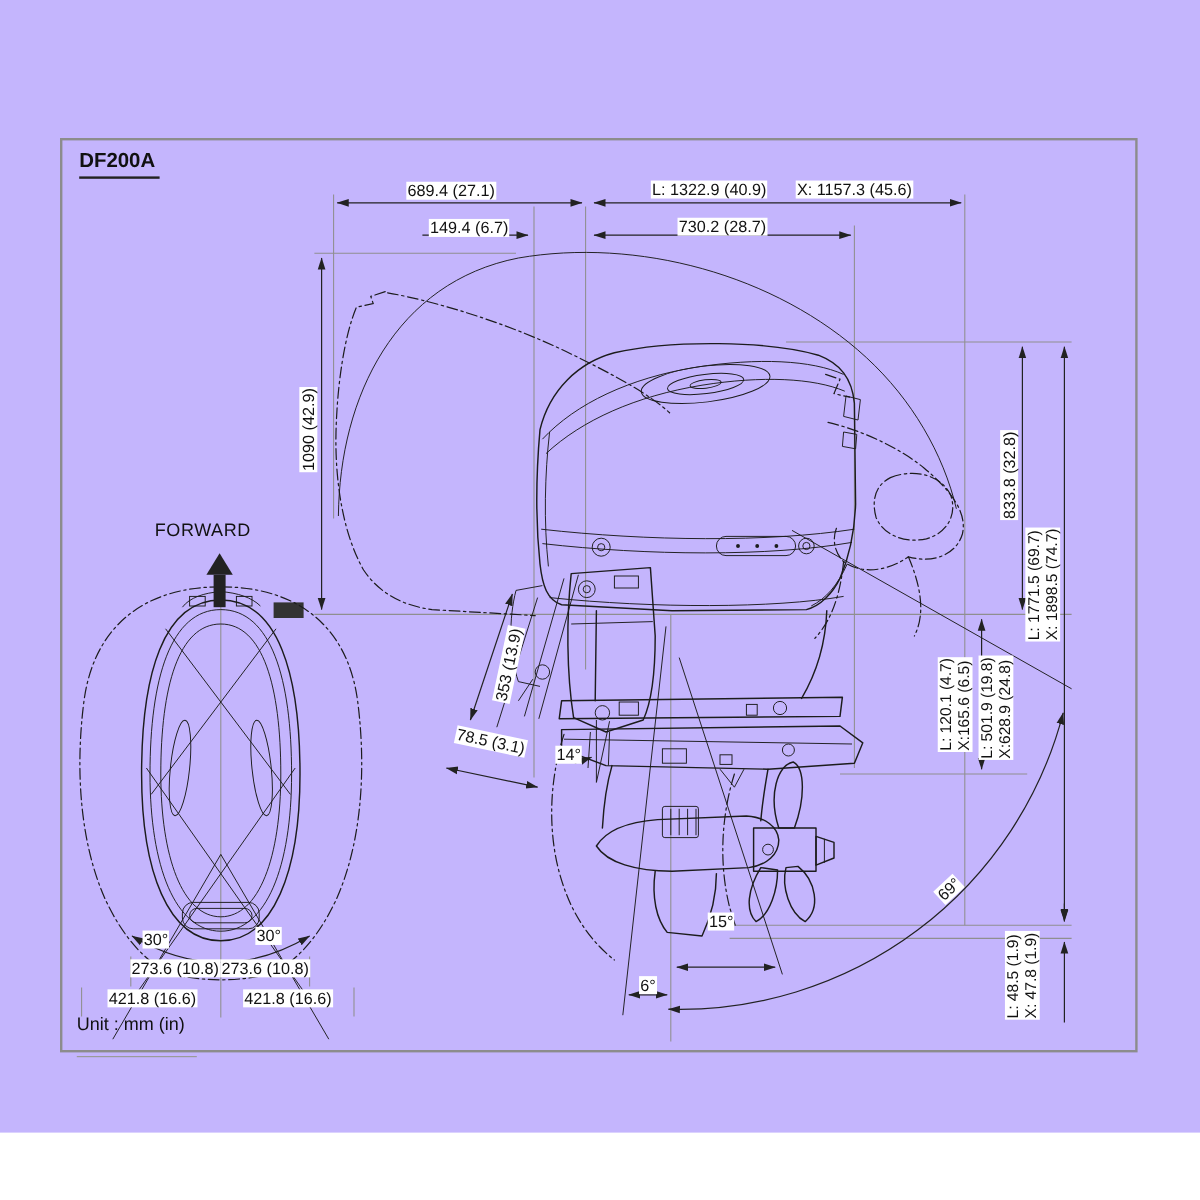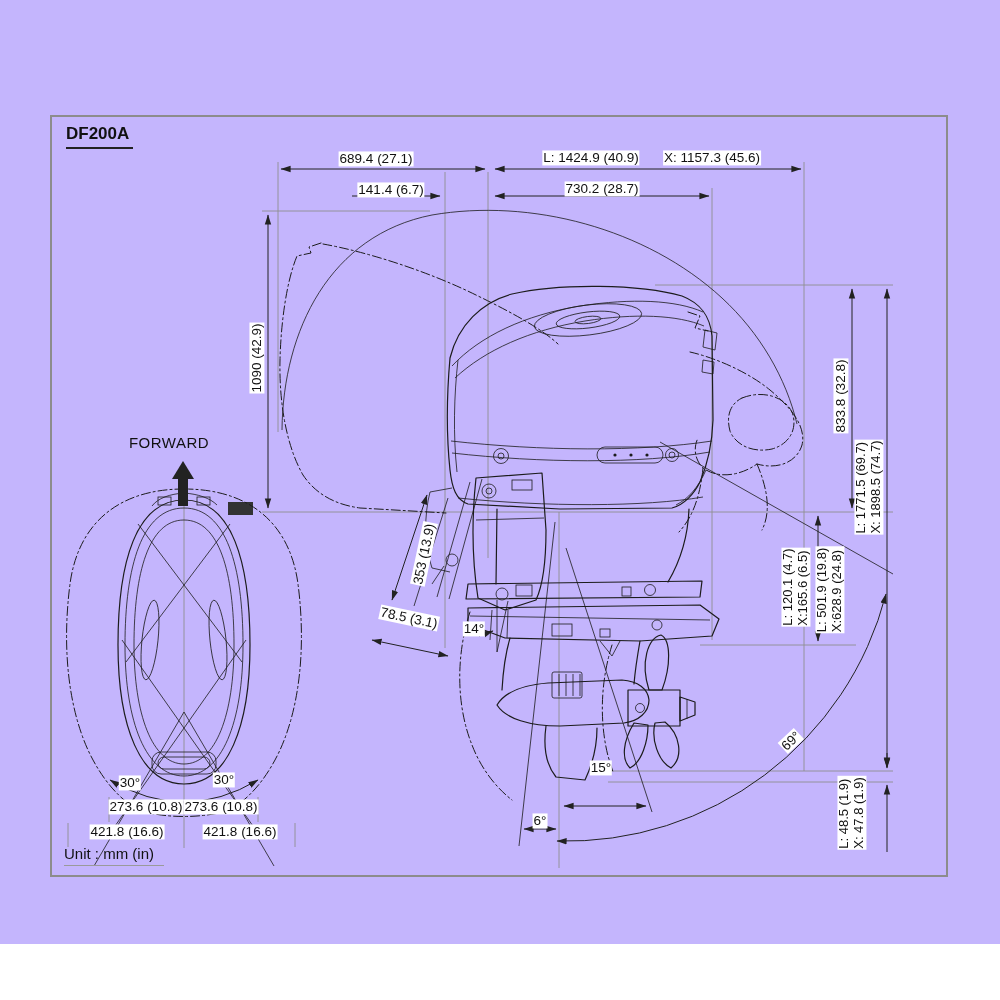--- a/index.html
+++ b/index.html
@@ -10,21 +10,21 @@
   .lbl{position:absolute;transform:translate(-50%,-50%);font:13.5px "Liberation Sans",sans-serif;
        color:#111;white-space:nowrap;background:#fff;padding:0 1px;line-height:1.12;}
   .r90{transform:translate(-50%,-50%) rotate(-90deg);}
   .r78{transform:translate(-50%,-50%) rotate(-78deg);}
   .r12{transform:translate(-50%,-50%) rotate(12deg);}
   .r43{transform:translate(-50%,-50%) rotate(-43deg);}
   .it{}
   #title{position:absolute;left:66px;top:124px;font:bold 17px "Liberation Sans",sans-serif;
          color:#111;border-bottom:2px solid #222;padding:0 4px 3px 0;}
   #unitnote{position:absolute;left:64px;top:845px;font:15px "Liberation Sans",sans-serif;
-            color:#111;border-bottom:1.5px solid #9a9a9a;padding:0 10px 3px 0;}
+            color:#111;border-bottom:1.5px solid #9a9a9a;padding:0 10px 18px 0;}
   #fwd{position:absolute;left:169px;top:442px;transform:translate(-50%,-50%);
        font:15px "Liberation Sans",sans-serif;letter-spacing:.5px;color:#111;text-align:center;}
   .ext{stroke:#8f8f8f;stroke-width:.9;fill:none;}
   .dim{stroke:#222;stroke-width:1;fill:none;}
   .draw{stroke:#1c1c1c;stroke-width:1.2;fill:none;stroke-linecap:round;stroke-linejoin:round;}
   .thin{stroke:#1c1c1c;stroke-width:.8;fill:none;}
   .dd{stroke:#1c1c1c;stroke-width:1;fill:none;stroke-dasharray:9 3 2 3;stroke-linecap:round;}
 </style>
 </head>
 <body>
@@ -193,23 +193,23 @@
       <path class="dd" d="M140,811 Q184,822 228,811"></path>
 
       <polygon points="172,479 194,479 183,461" fill="#222"></polygon>
       <rect x="178" y="479" width="10" height="27" fill="#222"></rect>
     </g>
   </svg>
 
   <div id="title">DF200A</div>
 
   <div class="lbl" style="left:376px;top:159px">689.4 (27.1)</div>
-  <div class="lbl" style="left:591px;top:158px">L: 1424.9 (40.9)</div>
+  <div class="lbl" style="left:591px;top:158px">L: 1322.9 (40.9)</div>
   <div class="lbl" style="left:712px;top:158px">X: 1157.3 (45.6)</div>
-  <div class="lbl" style="left:391px;top:190px">141.4 (6.7)</div>
+  <div class="lbl" style="left:391px;top:190px">149.4 (6.7)</div>
   <div class="lbl" style="left:602px;top:189px">730.2 (28.7)</div>
 
   <div class="lbl r90" style="left:257px;top:358px">1090 (42.9)</div>
   <div class="lbl r90" style="left:841px;top:396px">833.8 (32.8)</div>
 
   <div class="lbl r90" style="left:869px;top:487px;font-size:13px">
     <div>L: 1771.5 (69.7)</div>
     <div>X: 1898.5 (74.7)</div>
   </div>
   <div class="lbl r90" style="left:796px;top:587px;font-size:13px">

